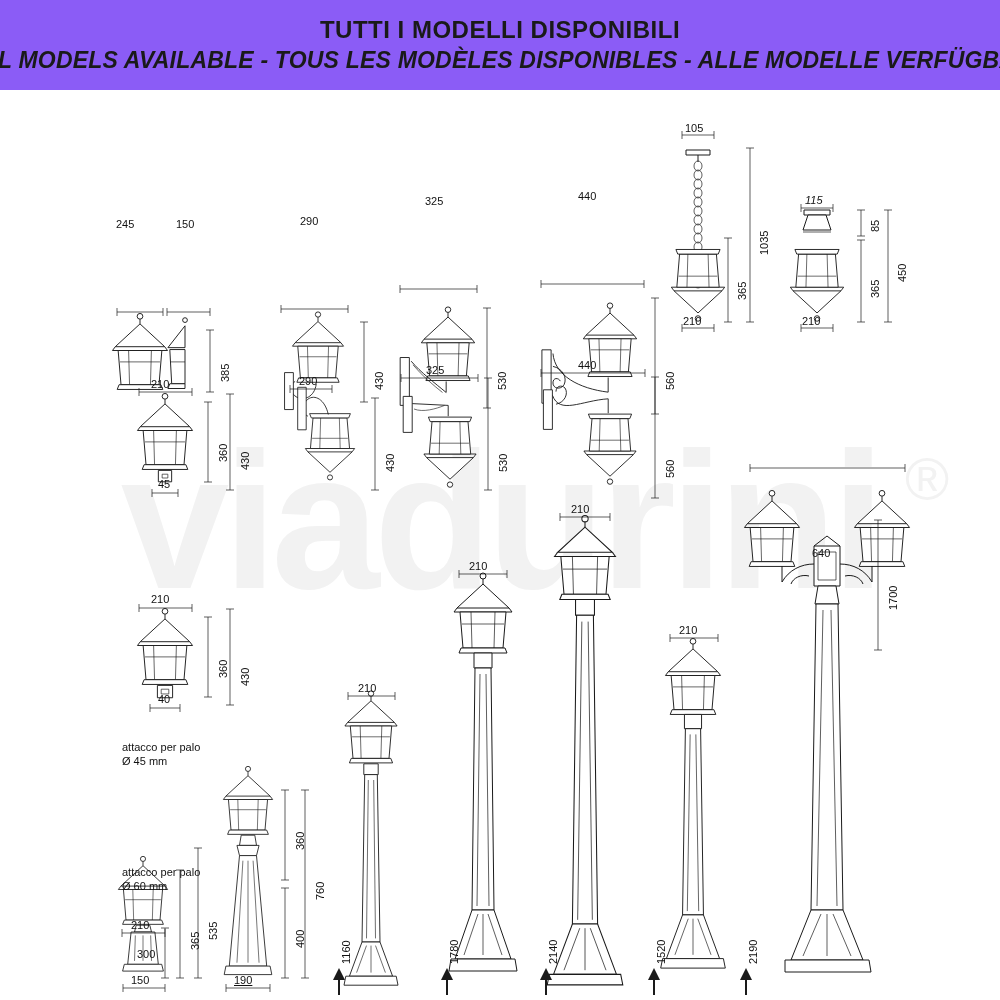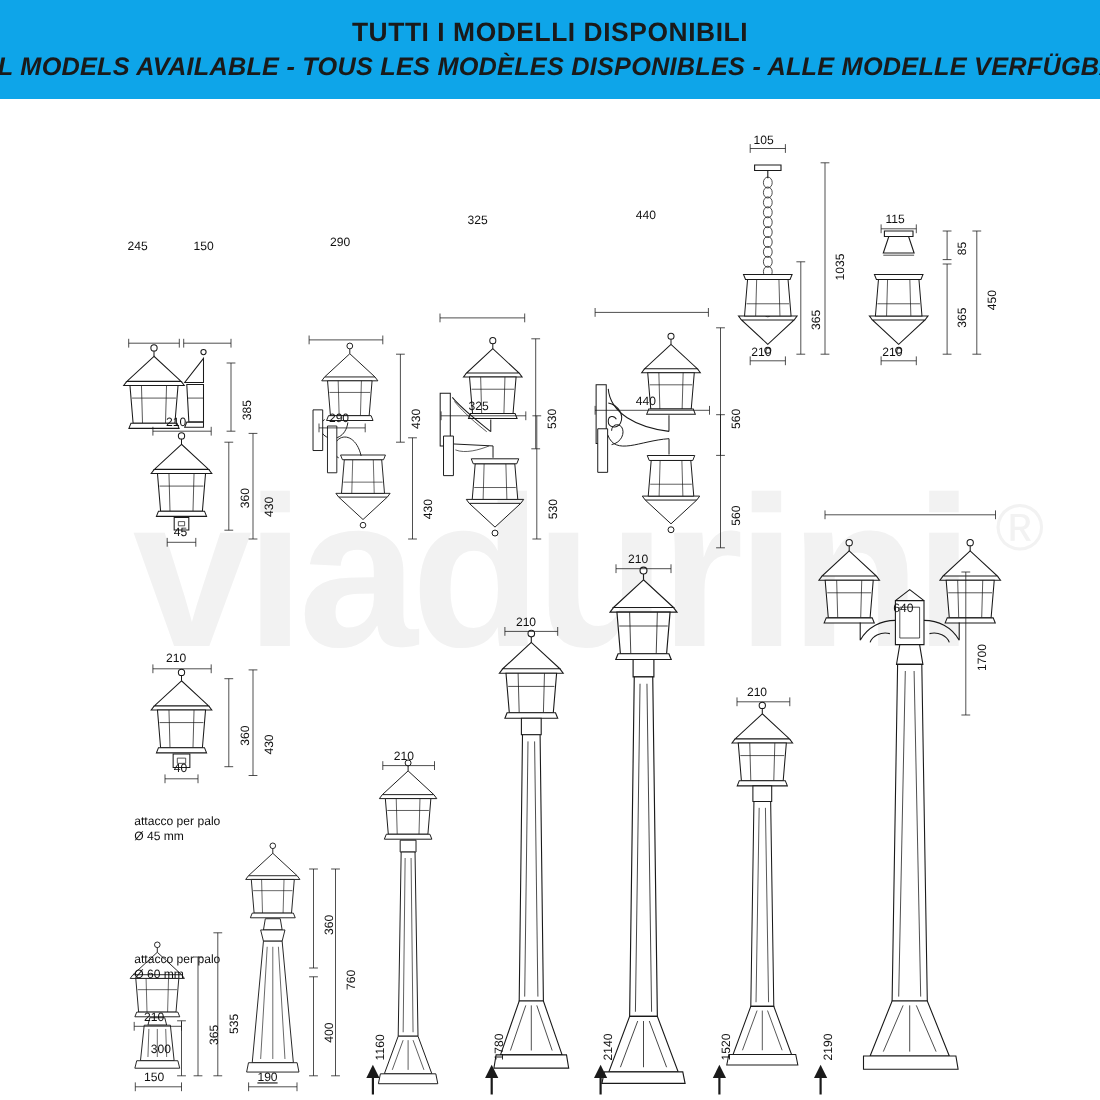--- a/index.html
+++ b/index.html
@@ -6,21 +6,21 @@
   body{
     width:1000px;height:1000px;
     background:#ffffff;
     font-family:"Liberation Sans", sans-serif;
     overflow:hidden;
     position:relative;
   }
   
   #header{
     position:absolute;left:0;top:0;width:1000px;height:90px;
-    background:#0ea5e9;
+    background:#8b5cf6;
     display:flex;flex-direction:column;align-items:center;justify-content:center;
     color:#1a1a1a;
   }
   #header .line1{
     font-size:24px;font-weight:bold;letter-spacing:.5px;line-height:30px;
   }
   #header .line2{
     font-size:23px;font-weight:bold;font-style:italic;letter-spacing:.2px;line-height:30px;
     white-space:nowrap;
   }
@@ -378,21 +378,21 @@
   <div class="lblv" style="left:496px;top:300px;">530</div>
 
   <div class="lbl" style="left:578px;top:100px;">440</div>
   <div class="lblv" style="left:664px;top:300px;">560</div>
 
   <div class="lbl" style="left:685px;top:32px;">105</div>
   <div class="lbl" style="left:683px;top:225px;">210</div>
   <div class="lblv" style="left:758px;top:165px;">1035</div>
   <div class="lblv" style="left:736px;top:210px;">365</div>
 
-  <div class="lbl" style="left:805px;top:104px;">115</div>
+  <div class="lbl" style="left:805px;top:104px;font-style:italic;">115</div>
   <div class="lbl" style="left:802px;top:225px;">210</div>
   <div class="lblv" style="left:869px;top:142px;">85</div>
   <div class="lblv" style="left:869px;top:208px;">365</div>
   <div class="lblv" style="left:896px;top:192px;">450</div>
 
   <div class="lbl" style="left:151px;top:288px;">210</div>
   <div class="lblv" style="left:217px;top:372px;">360</div>
   <div class="lblv" style="left:239px;top:380px;">430</div>
   <div class="lbl" style="left:158px;top:388px;text-align:right;">45</div>
 

